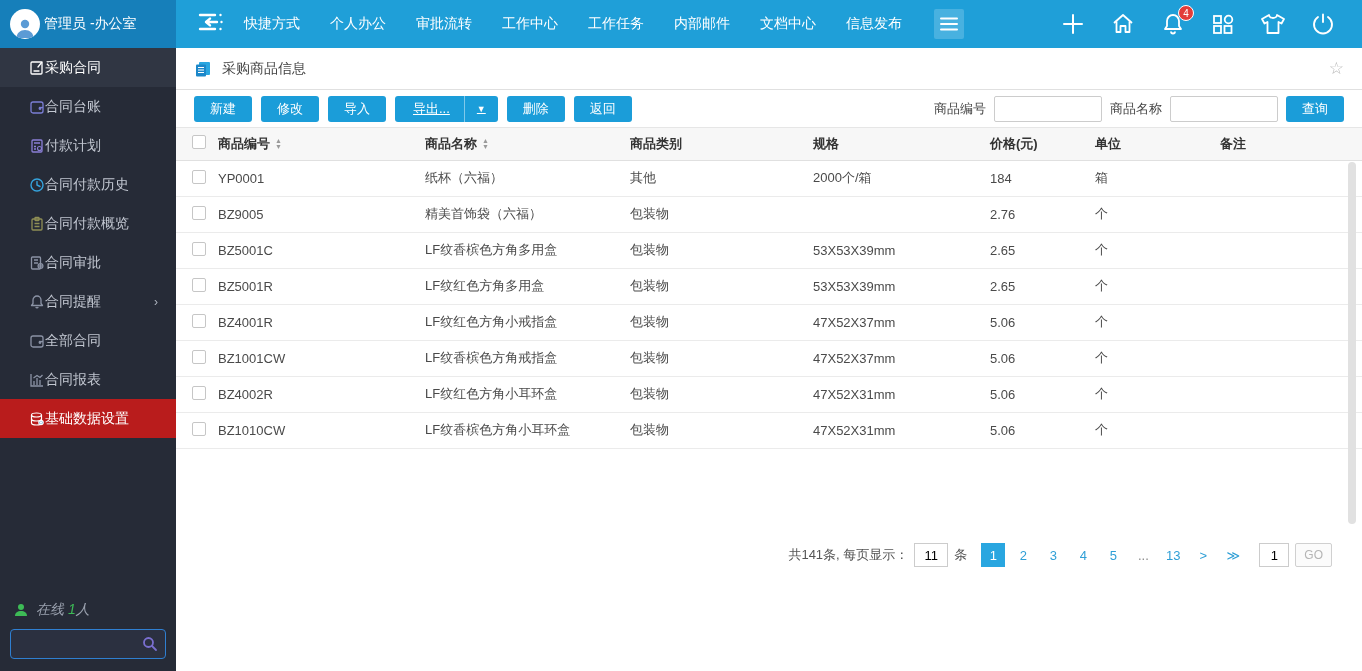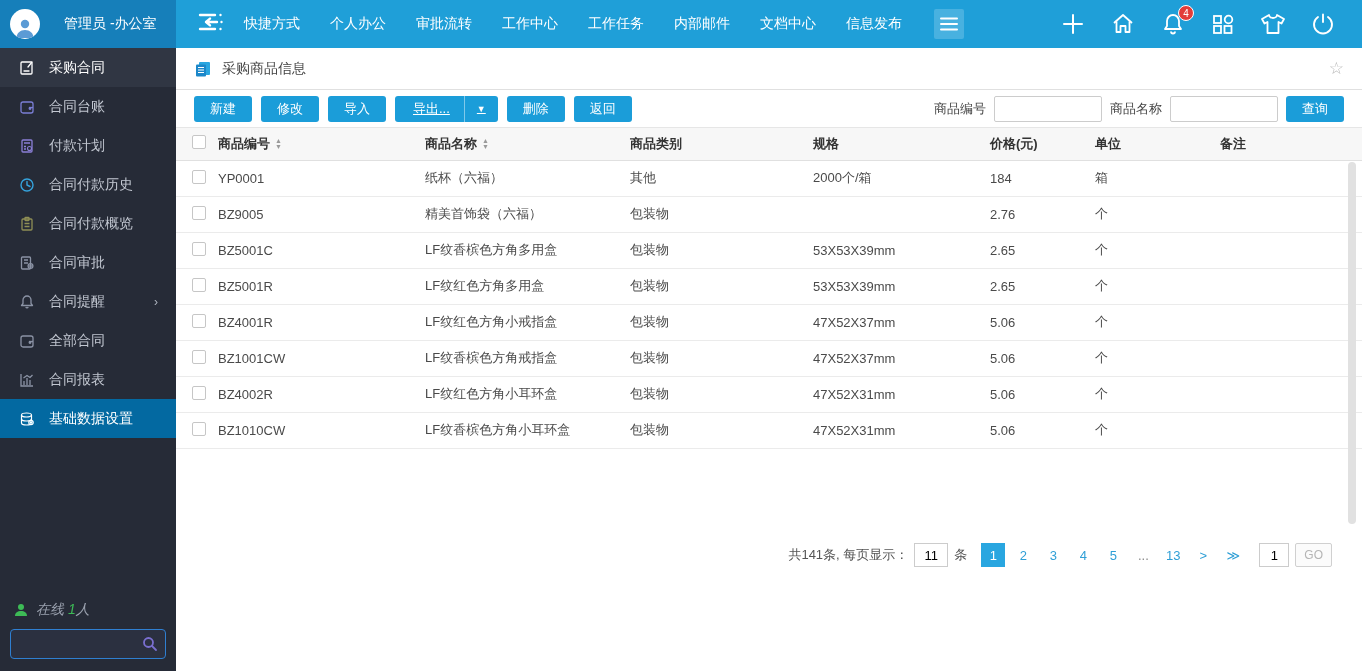--- a/index.html
+++ b/index.html
@@ -1,36 +1,36 @@
 <!DOCTYPE html>
 <html><head>
 <meta charset="utf-8">
 <style>
   * { margin:0; padding:0; box-sizing:border-box; }
   html,body { width:1362px; height:671px; font-family:"Liberation Sans","DejaVu Sans",sans-serif; background:#fff; overflow:hidden; }
   .app { position:relative; width:1362px; height:671px; }
 
   
   .topbar { position:absolute; top:0; left:0; width:1362px; height:48px; background:#1f9fd8; display:flex; align-items:center; }
-  .user-area { width:176px; height:48px; background:#167fba; display:flex; align-items:center; padding-left:10px; gap:24px; flex-shrink:0; }
+  .user-area { width:176px; height:48px; background:#167fba; display:flex; align-items:center; padding-left:10px; gap:4px; flex-shrink:0; }
   .avatar { width:30px; height:30px; border-radius:50%; background:#fff; display:flex; align-items:flex-end; justify-content:center; overflow:hidden; }
   .user-name { color:#fff; font-size:14px; white-space:nowrap; }
   .collapse-icon { margin-left:22px; margin-right:20px; cursor:pointer; }
   .topnav { display:flex; align-items:center; gap:30px; }
   .topnav .nav-item { color:#fff; font-size:14px; cursor:pointer; white-space:nowrap; }
   .hamburger-box { width:30px; height:30px; background:#48b1e0; border-radius:2px; margin-left:32px; display:flex; align-items:center; justify-content:center; cursor:pointer; }
   .top-icons { margin-left:auto; display:flex; align-items:center; gap:24px; padding-right:26px; }
   .top-icon { position:relative; width:26px; height:26px; display:flex; align-items:center; justify-content:center; cursor:pointer; }
   .badge { position:absolute; top:-6px; right:-8px; min-width:16px; height:16px; border-radius:8px; background:#e23c39; color:#fff; font-size:10px; display:flex; align-items:center; justify-content:center; padding:0 3px; border:1px solid #fff; }
 
   
   .sidebar { position:absolute; top:48px; left:0; width:176px; height:623px; background:#262b37; }
-  .side-item { height:39px; display:flex; align-items:center; gap:14px; padding-left:18px; color:#c2c7d1; font-size:14px; cursor:pointer; position:relative; }
+  .side-item { height:39px; display:flex; align-items:center; padding-left:28px; color:#c2c7d1; font-size:14px; cursor:pointer; position:relative; }
   .side-item.module { background:#303643; color:#fff; }
-  .side-item.active { background:#0369a1; color:#fff; }
+  .side-item.active { background:#b91c1c; color:#fff; }
   .side-item .chev { position:absolute; right:18px; font-size:12px; color:#aeb4bf; }
   .side-icon { width:17px; height:17px; display:flex; align-items:center; justify-content:center; flex-shrink:0; }
   .side-bottom { position:absolute; bottom:0; left:0; width:176px; padding:0 10px 12px 10px; }
   .online-row { display:flex; align-items:center; gap:8px; padding:0 4px 10px 4px; color:#9aa1ae; font-size:14px;font-style:italic; }
   .online-num { color:#3dbb56; }
   .side-search { position:relative; width:156px; height:30px; border:1px solid #2f7fd1; border-radius:4px; background:#2b3040; }
   .side-search input { position:absolute; inset:0; background:transparent; border:none; outline:none; color:#cfd4de; padding:0 30px 0 8px; font-size:13px; width:100%; }
   .side-search .mag { position:absolute; right:7px; top:6px; }
 
   

